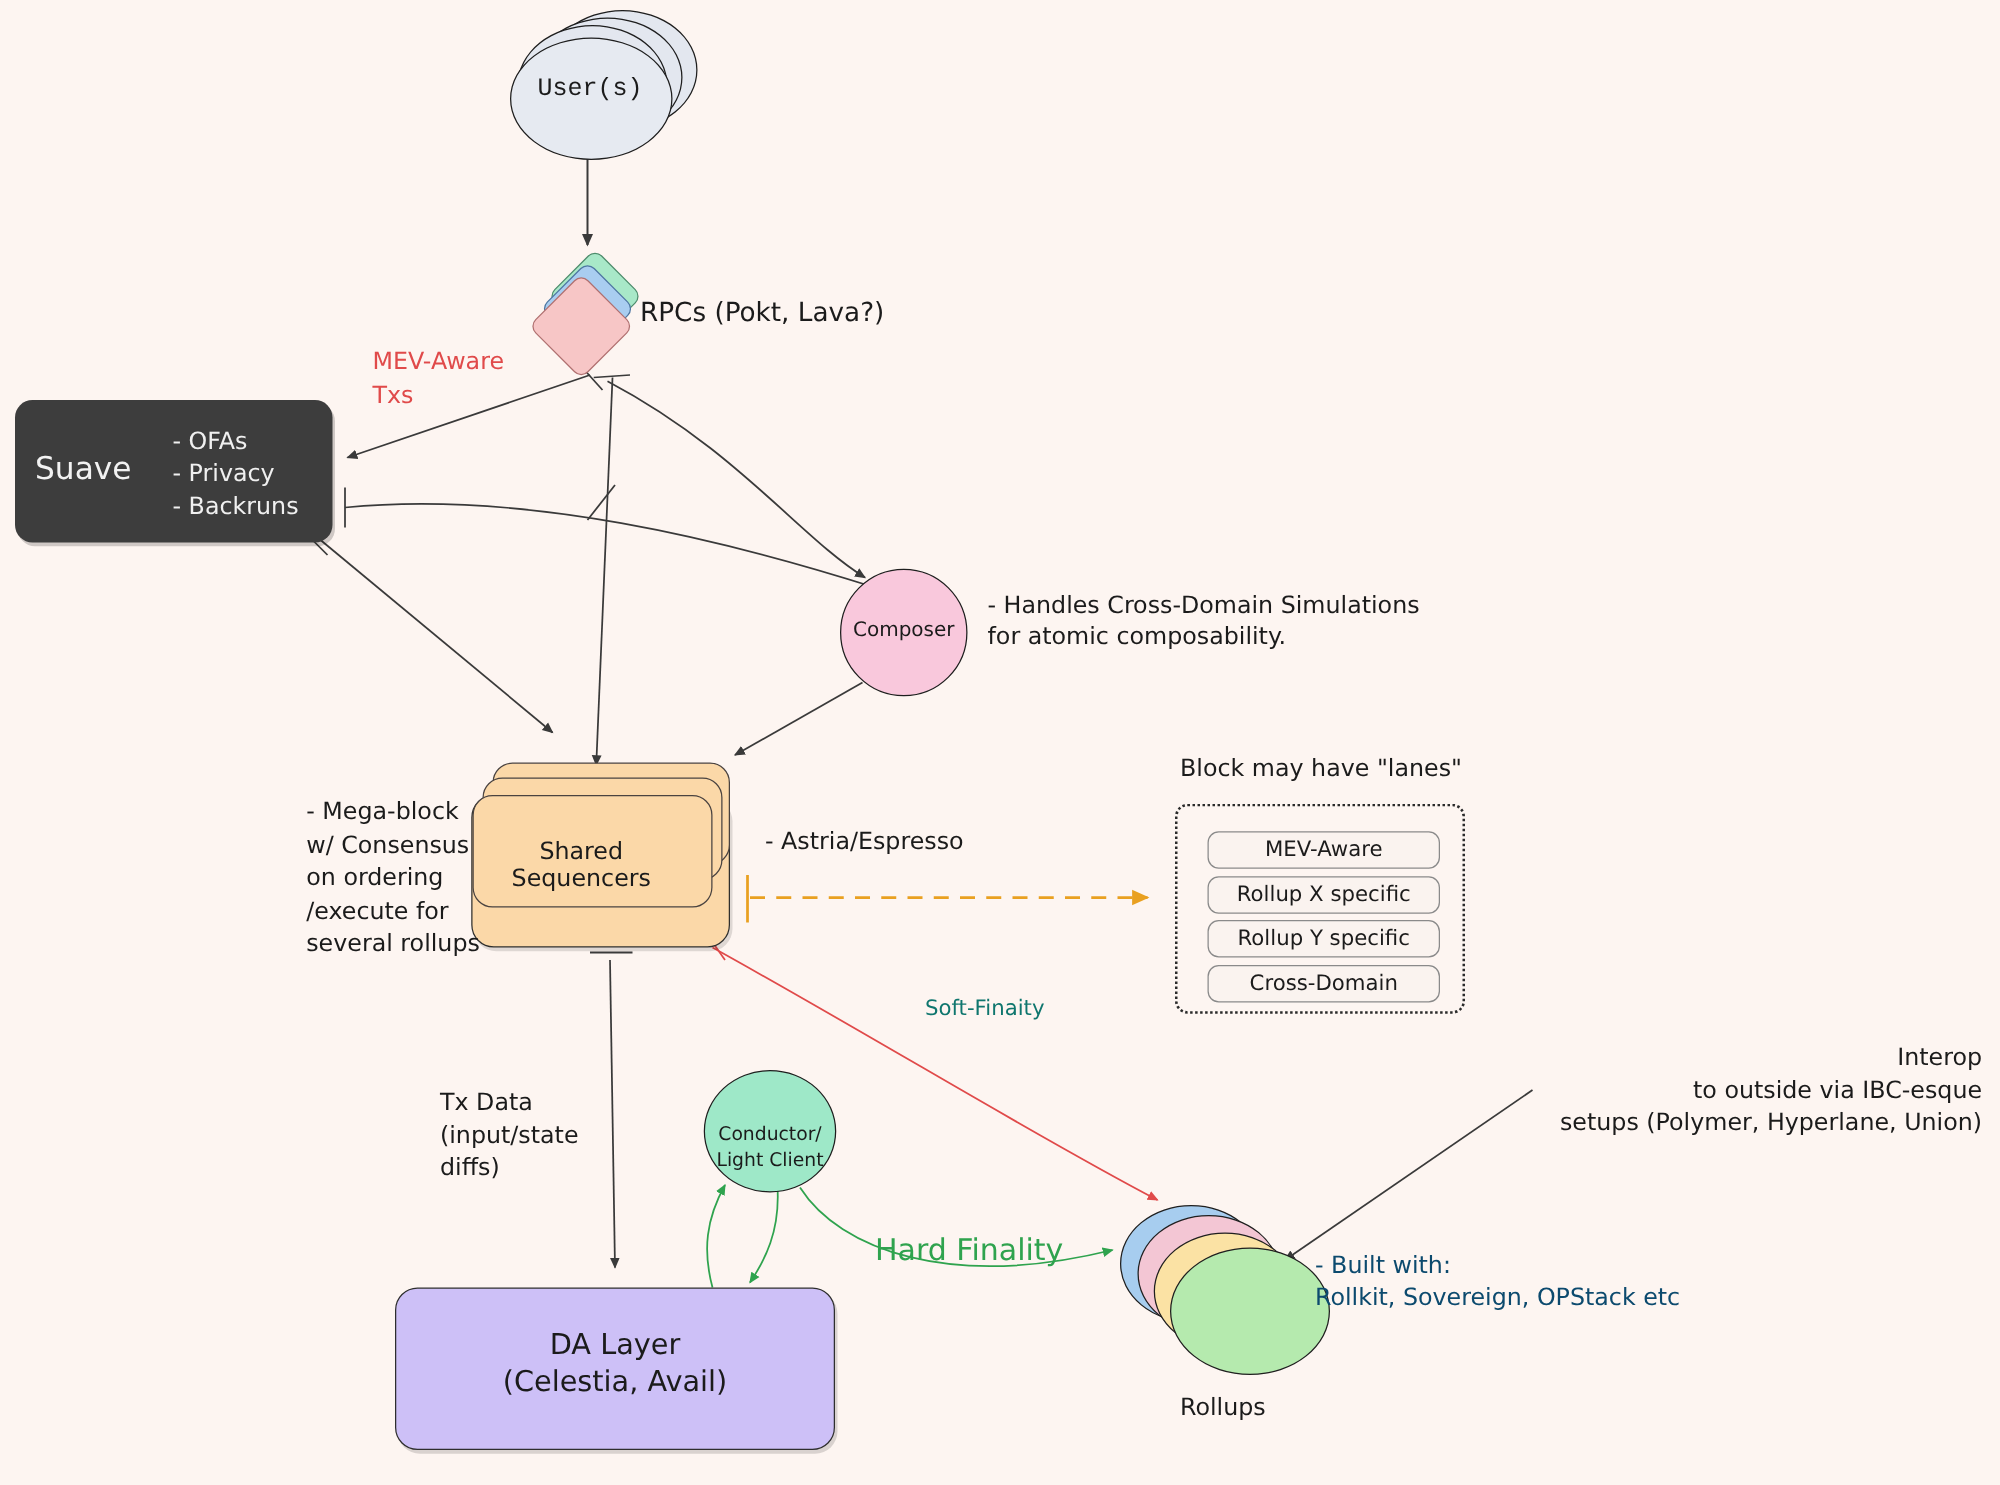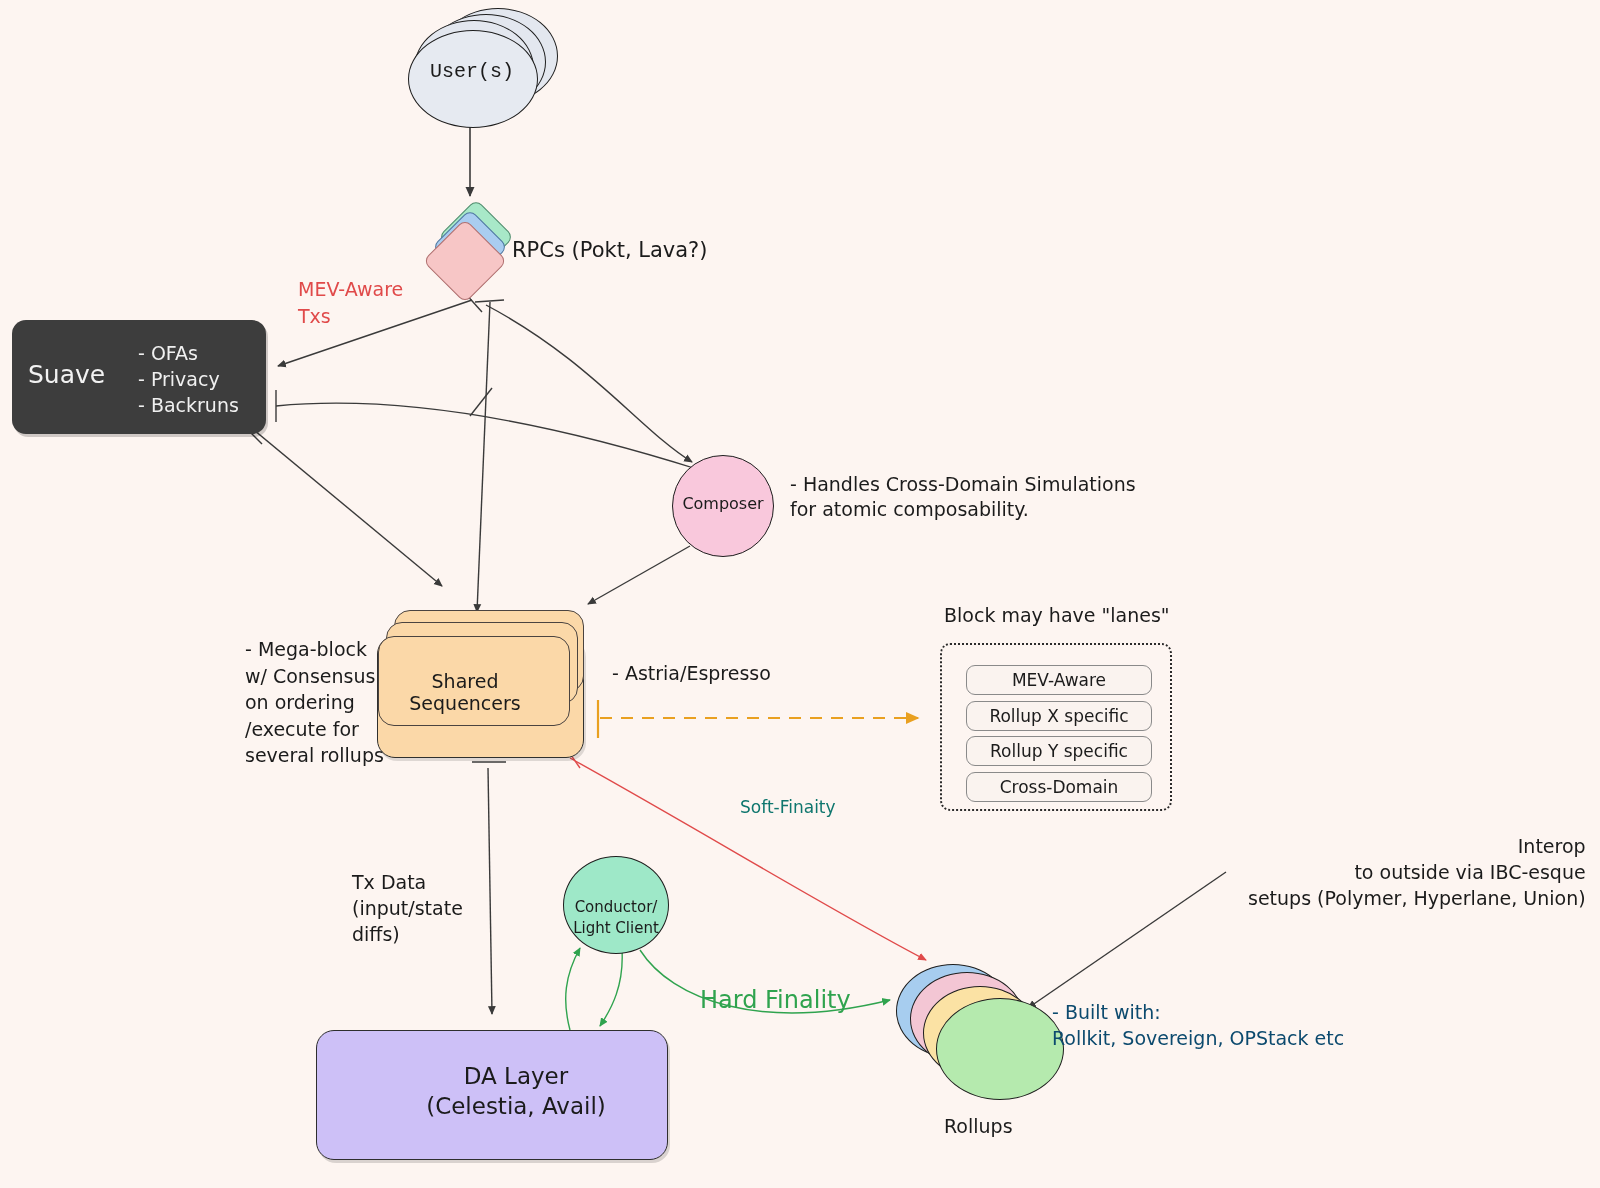--- a/index.html
+++ b/index.html
@@ -429,21 +429,21 @@
 diffs)</div>
 
   <div class="node conductor-circle">
     <div class="conductor-label" style="white-space: pre-line;">Conductor/
 Light Client</div>
   </div>
 
   <div class="lbl hard-label">Hard Finality</div>
 
   <div class="node da-box">
-    <div class="da-label" style="white-space: pre-line; padding-left: 24px;">DA Layer
+    <div class="da-label" style="white-space: pre-line;">DA Layer
 (Celestia, Avail)</div>
   </div>
 
   <div class="node rollups-wrap">
     <div class="roll-ell roll-blue"></div>
     <div class="roll-ell roll-pink"></div>
     <div class="roll-ell roll-yellow"></div>
     <div class="roll-ell roll-green"></div>
   </div>
   <div class="node rollups-label">Rollups</div>

